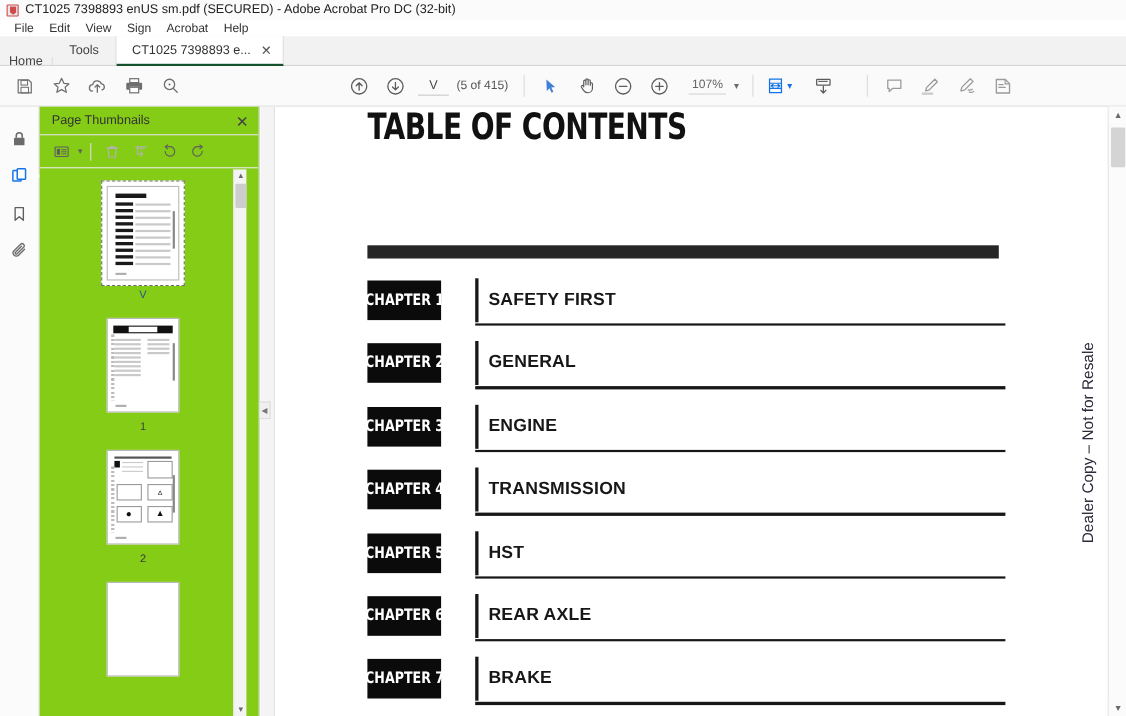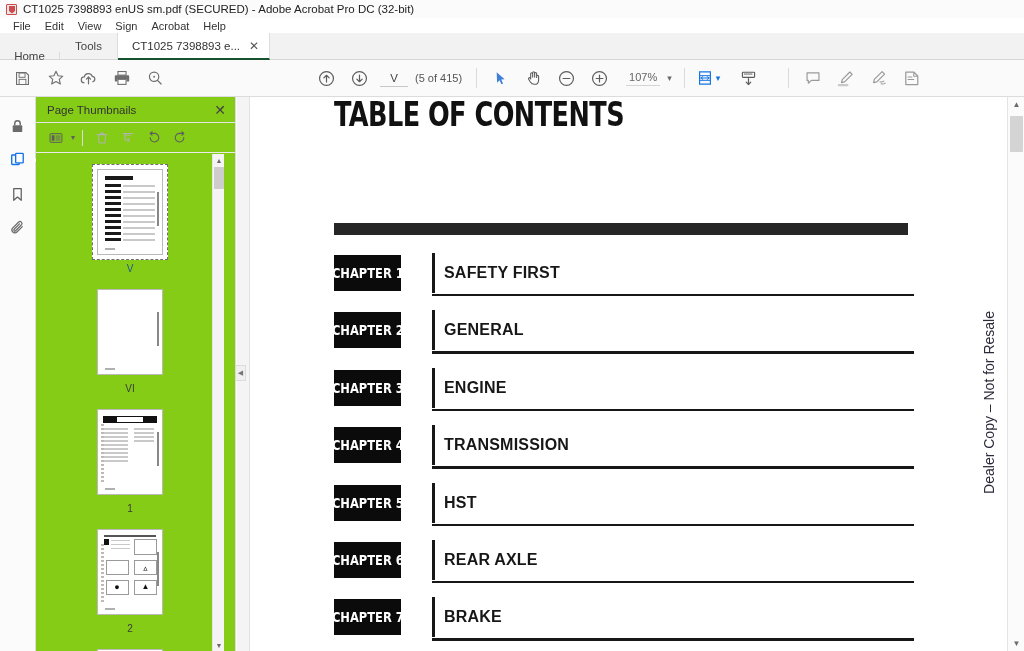--- a/index.html
+++ b/index.html
@@ -38,21 +38,21 @@
   
   .tabbar {
     position:absolute; top:33px; left:0; width:1024px; height:27px;
     background:#f2f2f2; border-bottom:1px solid #d6d6d6; display:flex; align-items:stretch;
   }
   .tab {
     display:flex; align-items:center; justify-content:center;
     font-size:11.5px; color:#444; padding:0 16px; white-space:nowrap;
     border-right:1px solid #dcdcdc; cursor:default; position:relative;
   }
-  .tab.home { width:60px; padding:0;margin-top:19px; }
+  .tab.home { width:48px; padding:0;margin-top:19px; }
   .tab.tools { width:58px; padding:0; }
   .tab.doc {
     background:#ffffff; color:#333; padding:0 10px 0 14px;
     border-bottom:2px solid #14532d; margin-bottom:-1px; min-width:120px;
   }
   .tab-close {
     margin-left:9px; font-size:12px; line-height:1; color:#555; cursor:pointer;
   }
   .tab-filler { flex:1; border-right:none; }
 
@@ -484,29 +484,20 @@
               <div class="mini-line" style="top:63px;left:25px;"></div>
             <div class="mini-blk" style="top:68px;"></div>
               <div class="mini-line" style="top:69px;left:25px;"></div>
             <div class="mini-vert"></div>
             <div class="mini-foot"></div>
           </div>
         </div>
         <div class="thumb-label">V</div>
       </div>
 
-      <div class="thumb-item">
-        <div class="thumb-wrap">
-          <div class="thumb-box">
-            <div class="mini-vert"></div>
-            <div class="mini-foot"></div>
-          </div>
-        </div>
-        <div class="thumb-label">VI</div>
-      </div>
 
       <div class="thumb-item">
         <div class="thumb-wrap">
           <div class="thumb-box">
             <div class="mini-hdrbar">
                 <span></span>
               </div>
             <div class="mini-line" style="top:18px;left:6px;right:34px;height:1.5px;"></div>
             <div class="mini-line" style="top:22px;left:6px;right:34px;height:1.5px;"></div>
             <div class="mini-line" style="top:26px;left:6px;right:34px;height:1.5px;"></div>

